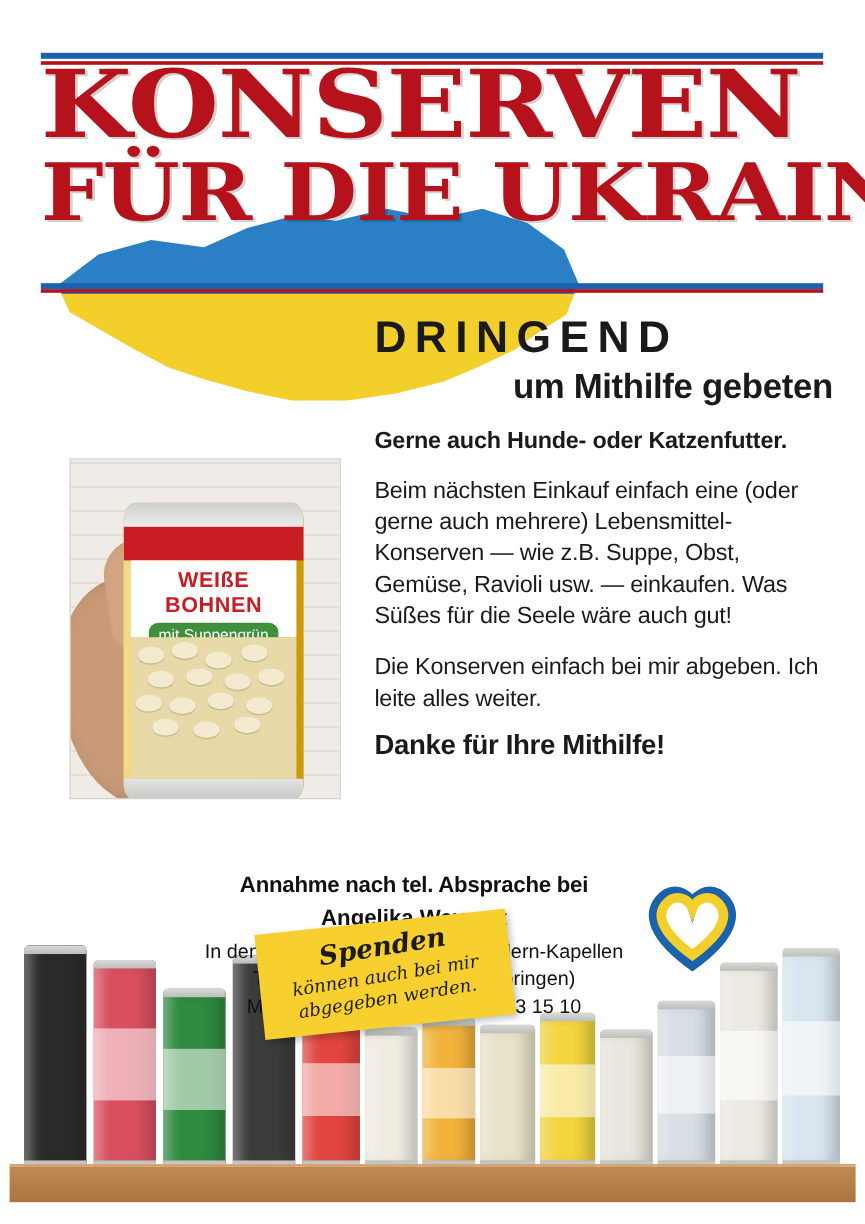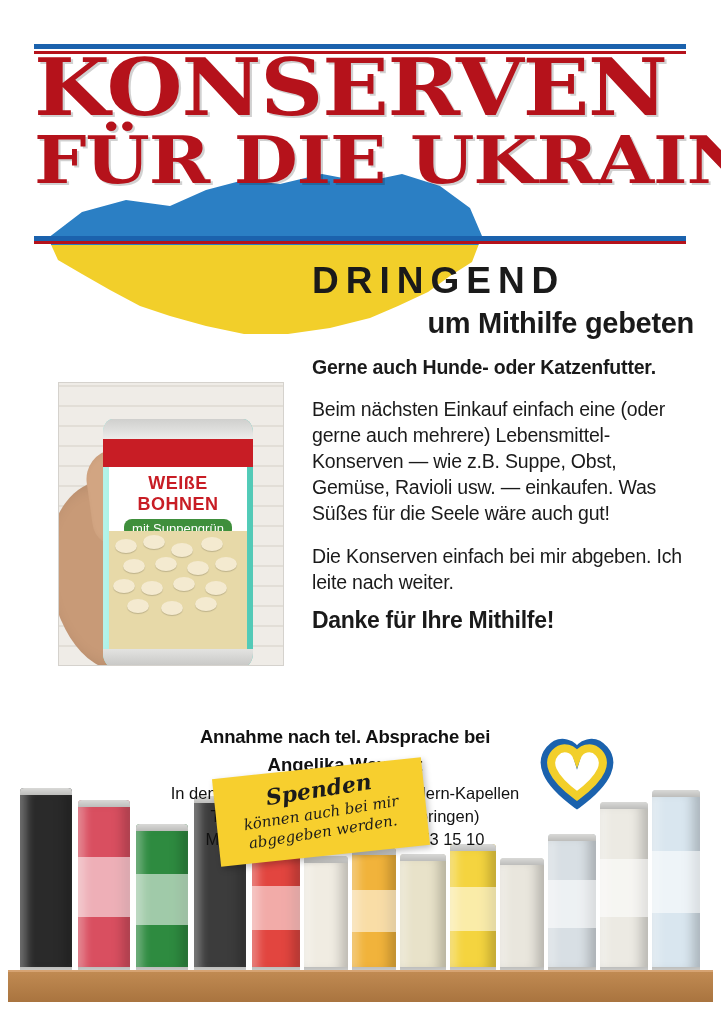--- a/index.html
+++ b/index.html
@@ -168,21 +168,21 @@
     border-radius: 30px 26px 22px 24px;
     transform: rotate(-8deg);
     box-shadow: inset -6px 0 10px rgba(0,0,0,0.12);
   }
   .can {
     position: absolute;
     left: 44px;
     top: 36px;
     width: 150px;
     height: 248px;
-    background: #5eead4;
+    background: #eab308;
     border-radius: 10px / 14px;
     box-shadow: inset -16px 0 26px rgba(0,0,0,0.16), inset 14px 0 18px rgba(255,255,255,0.6);
     overflow: hidden;
   }
   .can-lid {
     position: absolute;
     left: 0; right: 0; top: 0;
     height: 22px;
     background: linear-gradient(180deg,#cfcfcd,#efefed);
     border-bottom: 2px solid #b9b9b7;
@@ -411,21 +411,21 @@
   <div class="rule rule-bottom">
     <div class="blue"></div>
     <div class="red"></div>
   </div>
 
   <div class="right-col">
     <div class="dringend">DRINGEND</div>
     <div class="mithilfe">um Mithilfe gebeten</div>
     <div class="para bold">Gerne auch Hunde- oder Katzenfutter.</div>
     <div class="para">Beim nächsten Einkauf einfach eine (oder gerne auch mehrere) Lebensmittel-Konserven — wie z.B. Suppe, Obst, Gemüse, Ravioli usw. — einkaufen. Was Süßes für die Seele wäre auch gut!</div>
-    <div class="para">Die Konserven einfach bei mir abgeben. Ich leite nach weiter.</div>
+    <div class="para">Die Konserven einfach bei mir abgeben. Ich leite alles weiter.</div>
     <div class="danke">Danke für Ihre Mithilfe!</div>
   </div>
 
   <div class="can-photo">
     <div class="wall"></div>
     <div class="hand"></div>
     <div class="thumb"></div>
     <div class="can">
       <div class="can-lid"></div>
       <div class="can-red"></div>

